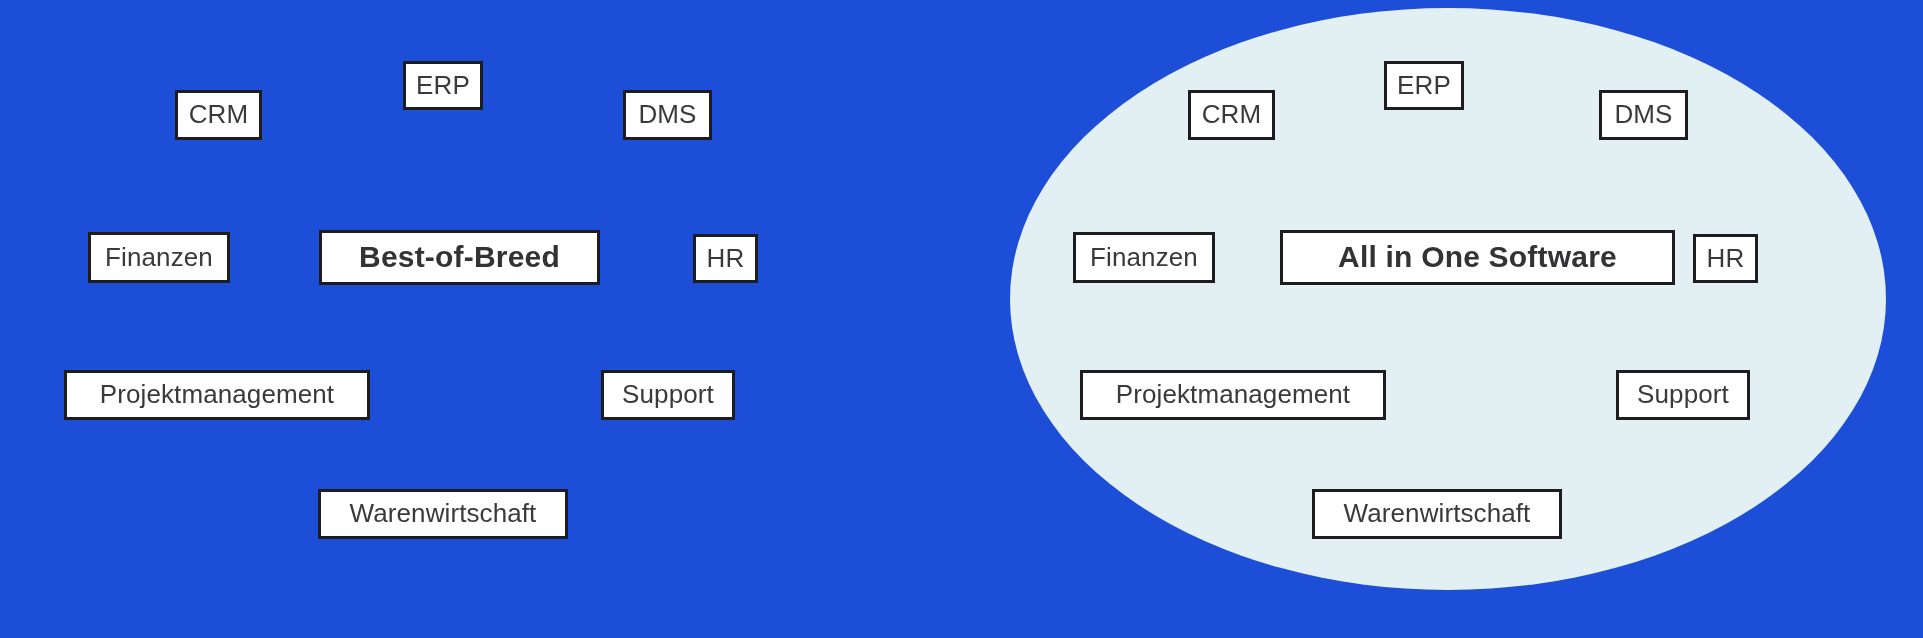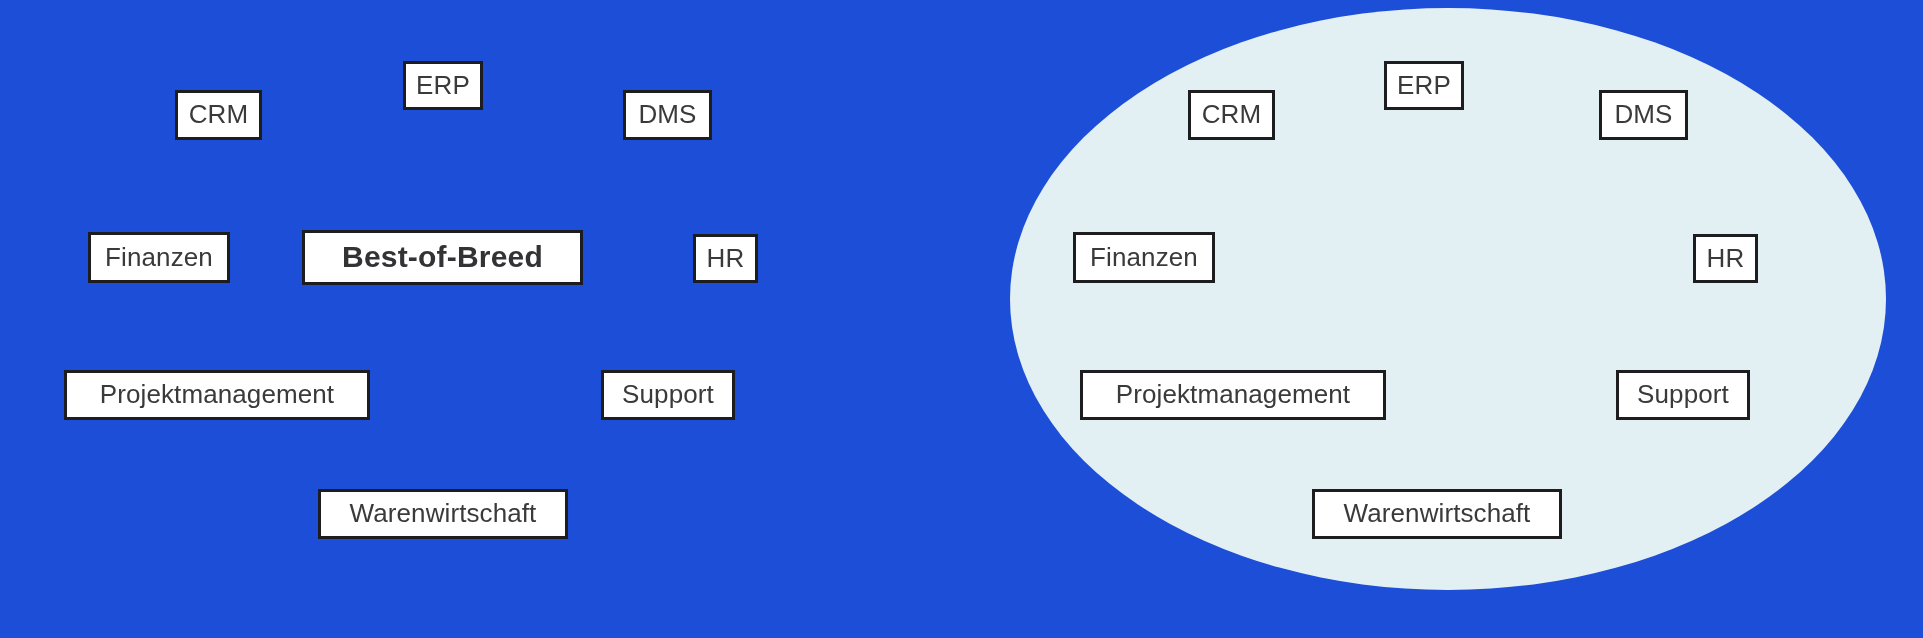--- a/index.html
+++ b/index.html
@@ -48,20 +48,21 @@
   .node > span {
     display: block;
     padding: 0 6px;
     transform: translateY(-1px);
   }
   .node.center {
     font-weight: bold;
     font-size: 30px;
     color: #333336;
     letter-spacing: 0.2px;
+    margin-left: 17px;
   }
 </style>
 </head>
 <body>
 
 <div id="canvas">
 
   <div class="panel" id="panel-left">
 
     <div class="node" style="left:403px; top:61px; width:80px; height:49px;">
@@ -115,20 +116,23 @@
     </div>
 
     <div class="node" style="left:639px; top:90px; width:89px; height:50px;">
       <span>DMS</span>
     </div>
 
     <div class="node" style="left:113px; top:232px; width:142px; height:51px;">
       <span>Finanzen</span>
     </div>
 
+    <div class="node center" style="left:303px; top:230px; width:395px; height:55px;">
+      <span>All in One Software</span>
+    </div>
 
     <div class="node" style="left:733px; top:234px; width:65px; height:49px;">
       <span>HR</span>
     </div>
 
     <div class="node" style="left:120px; top:370px; width:306px; height:50px;">
       <span>Projektmanagement</span>
     </div>
 
     <div class="node" style="left:656px; top:370px; width:134px; height:50px;">

